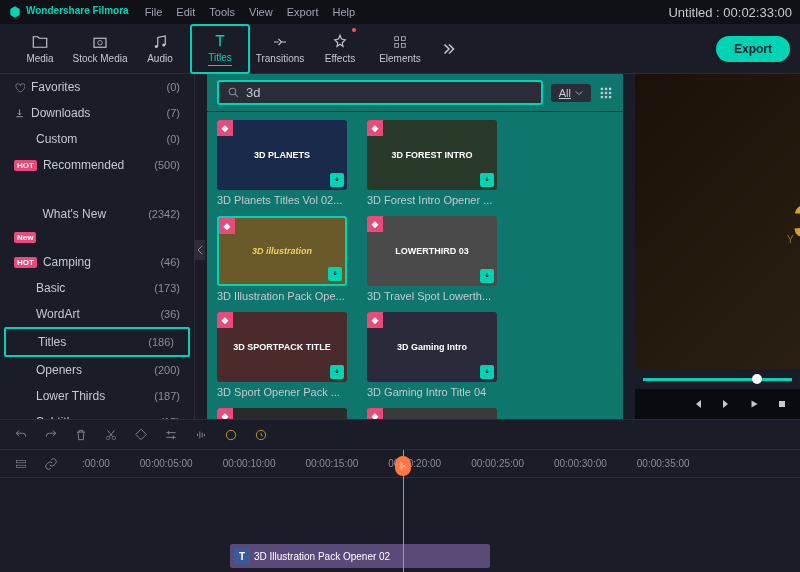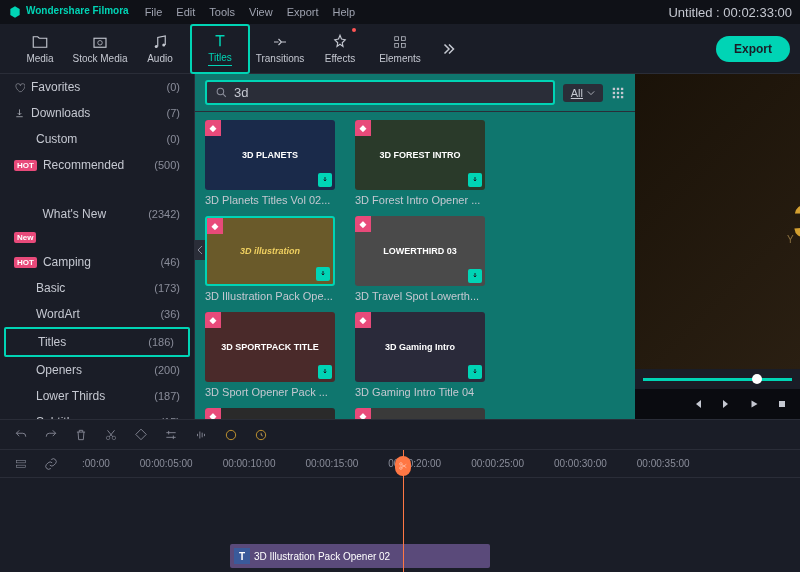--- a/index.html
+++ b/index.html
@@ -10,21 +10,21 @@
 .menu { display: flex; gap: 14px; font-size: 11px; color: #9fa3b0; }
 .menu span { cursor: pointer; }
 .title-time { margin-left: auto; font-size: 13px; color: #c5c8d1; }
 .toolbar { height: 50px; background: #1a1d27; display: flex; align-items: center; padding: 0 10px; border-bottom: 1px solid #2a2d38; }
 .tool-btn { display: flex; flex-direction: column; align-items: center; justify-content: center; width: 60px; height: 50px; font-size: 10px; color: #c5c8d1; cursor: pointer; gap: 2px; position: relative; }
 .tool-btn.active { border: 2px solid #00d4b5; border-radius: 3px; }
 .tool-btn svg { width: 18px; height: 18px; fill: #c5c8d1; }
 .tool-btn .dot { position: absolute; top: 4px; right: 14px; width: 4px; height: 4px; background: #ff5555; border-radius: 50%; }
 .more-icon { margin-left: 10px; cursor: pointer; }
 .export-btn { margin-left: auto; background: #00d4b5; color: #1a1d27; padding: 6px 18px; border-radius: 14px; font-size: 12px; font-weight: bold; cursor: pointer; }
-.main { display: flex; height: 345px; }
+.main { display: flex; height: 345px; gap: 12px; }
 .sidebar { width: 195px; background: #1a1d27; overflow-y: auto; border-right: 1px solid #2a2d38; }
 .side-item { display: flex; align-items: center; justify-content: space-between; padding: 6px 14px; font-size: 12px; cursor: pointer; color: #c5c8d1; }
 .side-item.indent { padding-left: 36px; }
 .side-item.selected { border: 2px solid #00d4b5; border-radius: 2px; margin: 0 4px; padding-left: 32px; }
 .side-item .left { display: flex; align-items: center; gap: 6px; }
 .badge { font-size: 8px; color: #fff; padding: 1px 3px; border-radius: 2px; font-weight: bold; }
 .badge.hot { background: #e84a7a; }
 .badge.new { background: #e84a7a; margin-top: 48px; }
 .count { color: #8a8d9a; font-size: 11px; }
 .collapse-handle { position: absolute; left: 195px; top: 240px; width: 10px; height: 20px; background: #2a2d38; display: flex; align-items: center; justify-content: center; cursor: pointer; z-index: 5; }

